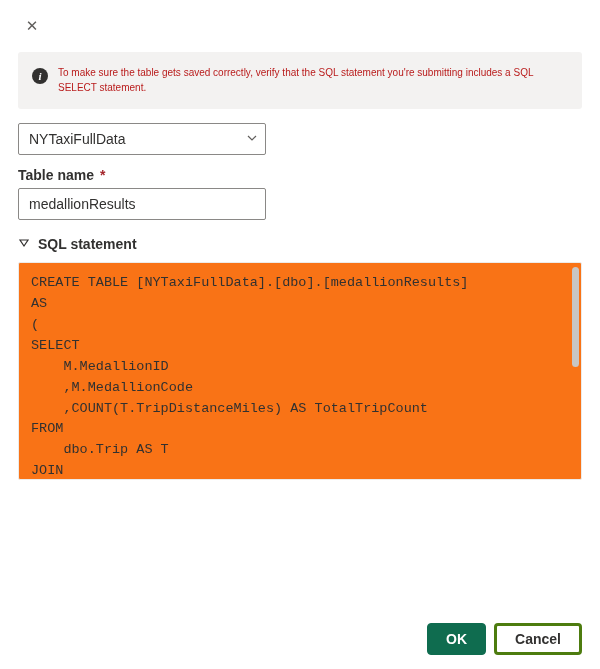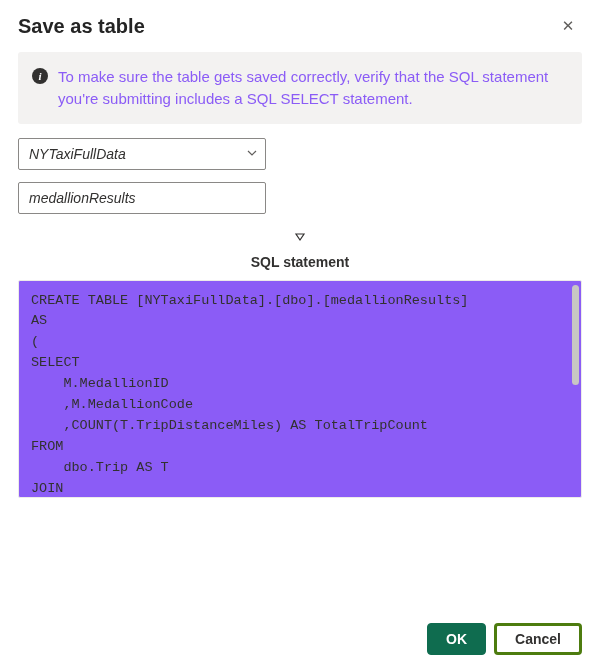--- a/index.html
+++ b/index.html
@@ -61,39 +61,38 @@
     font-weight: bold;
     font-size: 11px;
     display: flex;
     align-items: center;
     justify-content: center;
     margin-top: 2px;
   }
   .info-text p {
     margin: 0 0 12px 0;
     line-height: 1.45;
-    color: #8b5cf6;
-    font-size: 15px;
+    color: #b91c1c;
+    font-size: 10px;
   }
   .info-text p:last-child { margin-bottom: 0; }
   .field-group { margin-bottom: 12px; }
   .field-label {
     display: block;
     font-weight: 600;
     margin-bottom: 5px;
     color: #323130;
   }
   .req { color: #a4262c; margin-left: 2px; }
   .select-wrap {
     position: relative;
     width: 248px;
   }
   .text-input, .select-wrap {
     height: 32px;
-    font-style: italic;
   }
   .select-box, .text-input {
     width: 248px;
     height: 32px;
     border: 1px solid #8a8886;
     border-radius: 2px;
     padding: 0 28px 0 10px;
     font-size: 14px;
     font-family: inherit;
     background: #fff;
@@ -114,29 +113,28 @@
     transform: translateY(-50%);
     pointer-events: none;
     color: #605e5c;
   }
   .sql-header {
     display: flex;
     align-items: center;
     gap: 8px;
     margin: 16px 0 10px 0;
     font-weight: 600;
-    flex-direction: column;
   }
   .chev-small {
     display: inline-block;
     color: #323130;
   }
   .sql-box {
     position: relative;
-    background: #8b5cf6;
+    background: #f97316;
     border: 1px solid #edebe9;
     border-radius: 2px;
     height: 218px;
     overflow: hidden;
   }
   .sql-pre {
     margin: 0;
     padding: 10px 12px;
     font-family: Consolas, "Courier New", monospace;
     font-size: 13.5px;
@@ -181,21 +179,20 @@
     color: #323130;
     border: 3px solid #4d7c0f;
   }
 </style>
 </head>
 <body>
 
 <div class="dialog">
 
   <div class="header-row">
-    <div class="title">Save as table</div>
     <button class="close-btn">
       <span>✕</span>
     </button>
   </div>
 
   <div class="info-box">
     <div class="info-icon">i</div>
     <div class="info-text">
       <p>To make sure the table gets saved correctly, verify that the SQL statement you're submitting includes a SQL SELECT statement.</p>
     </div>
@@ -209,20 +206,24 @@
             <path d="M2 4 L6 8 L10 4" fill="none" stroke="currentColor" stroke-width="1.2"></path>
           </svg>
       </span>
     </div>
   </div>
 
   <div class="field-group">
   </div>
 
   <div class="field-group">
+    <label class="field-label">
+      <span>Table name</span>
+      <span class="req">*</span>
+    </label>
     <input class="text-input" type="text" value="medallionResults" style="">
   </div>
 
   <div class="sql-header">
     <span class="chev-small">
       <svg width="12" height="12" viewBox="0 0 12 12">
           <path d="M2 3 L10 3 L6 9 Z" fill="none" stroke="currentColor" stroke-width="1.2"></path>
         </svg>
     </span>
     <span>SQL statement</span>

